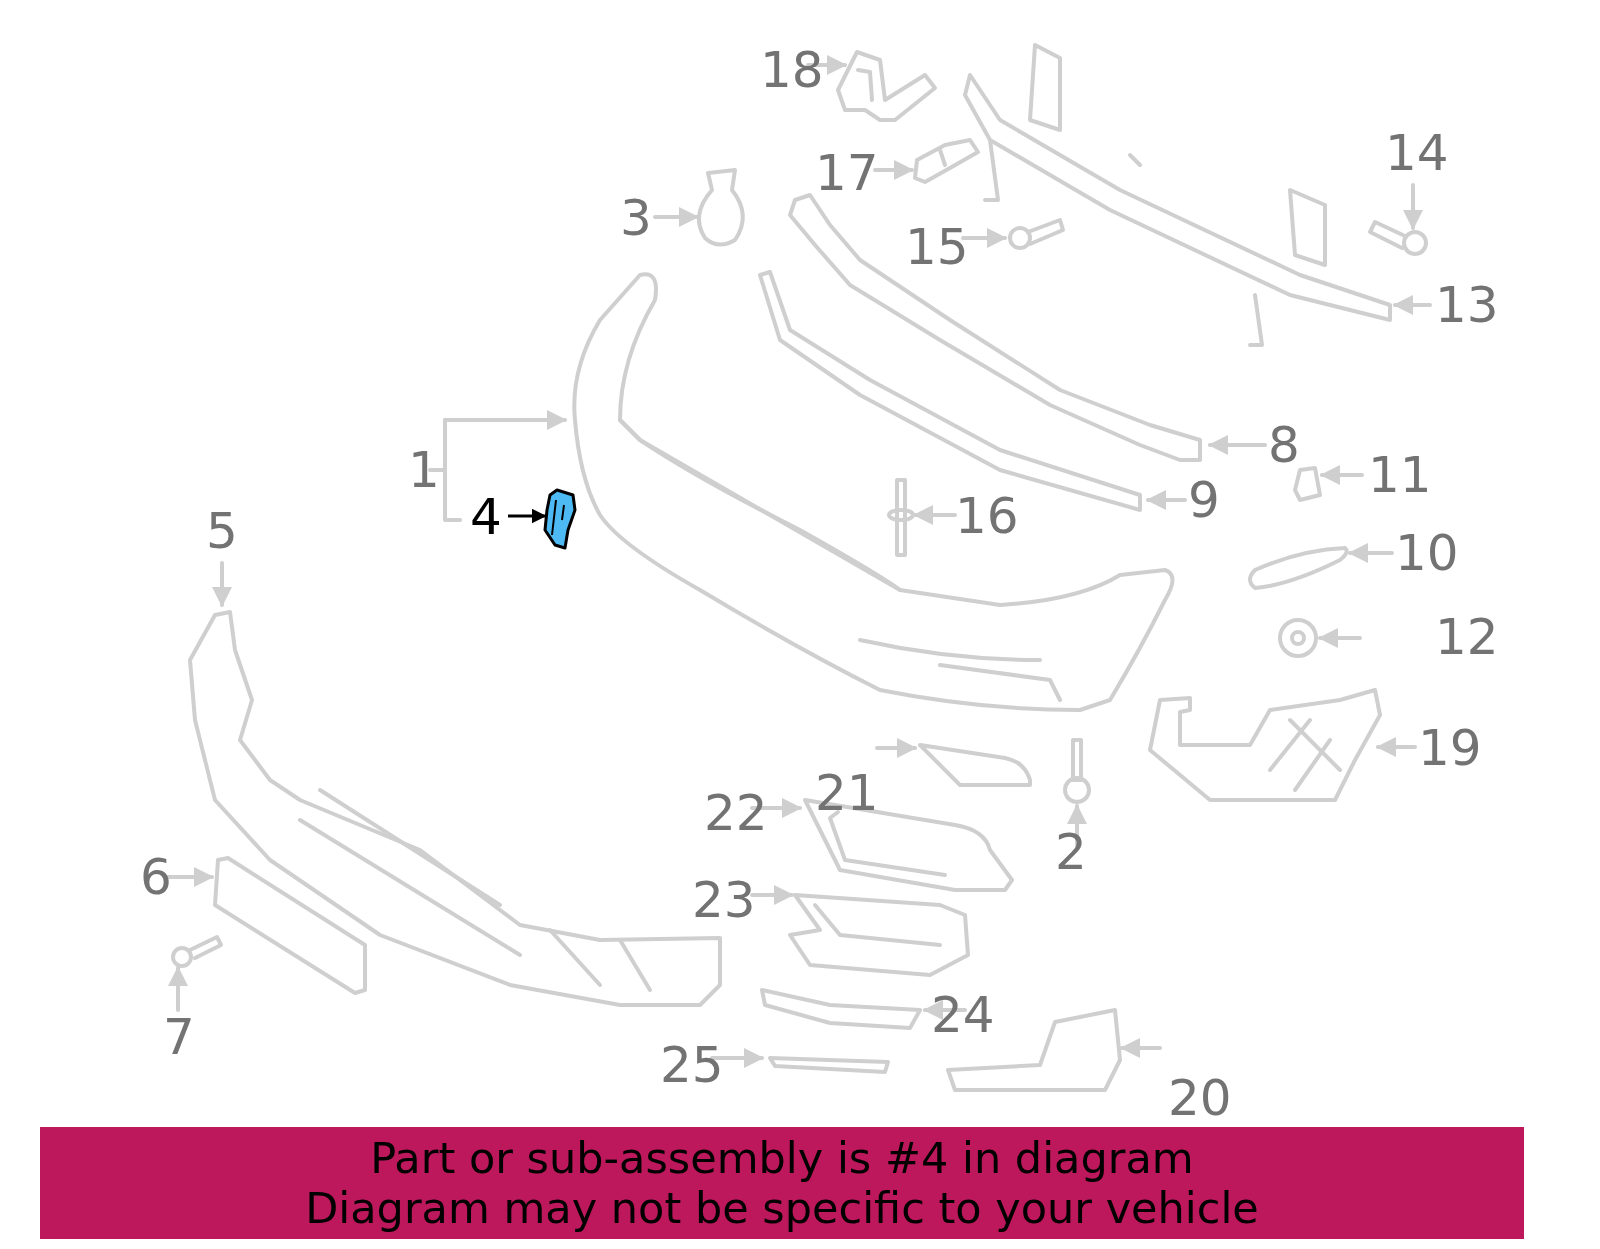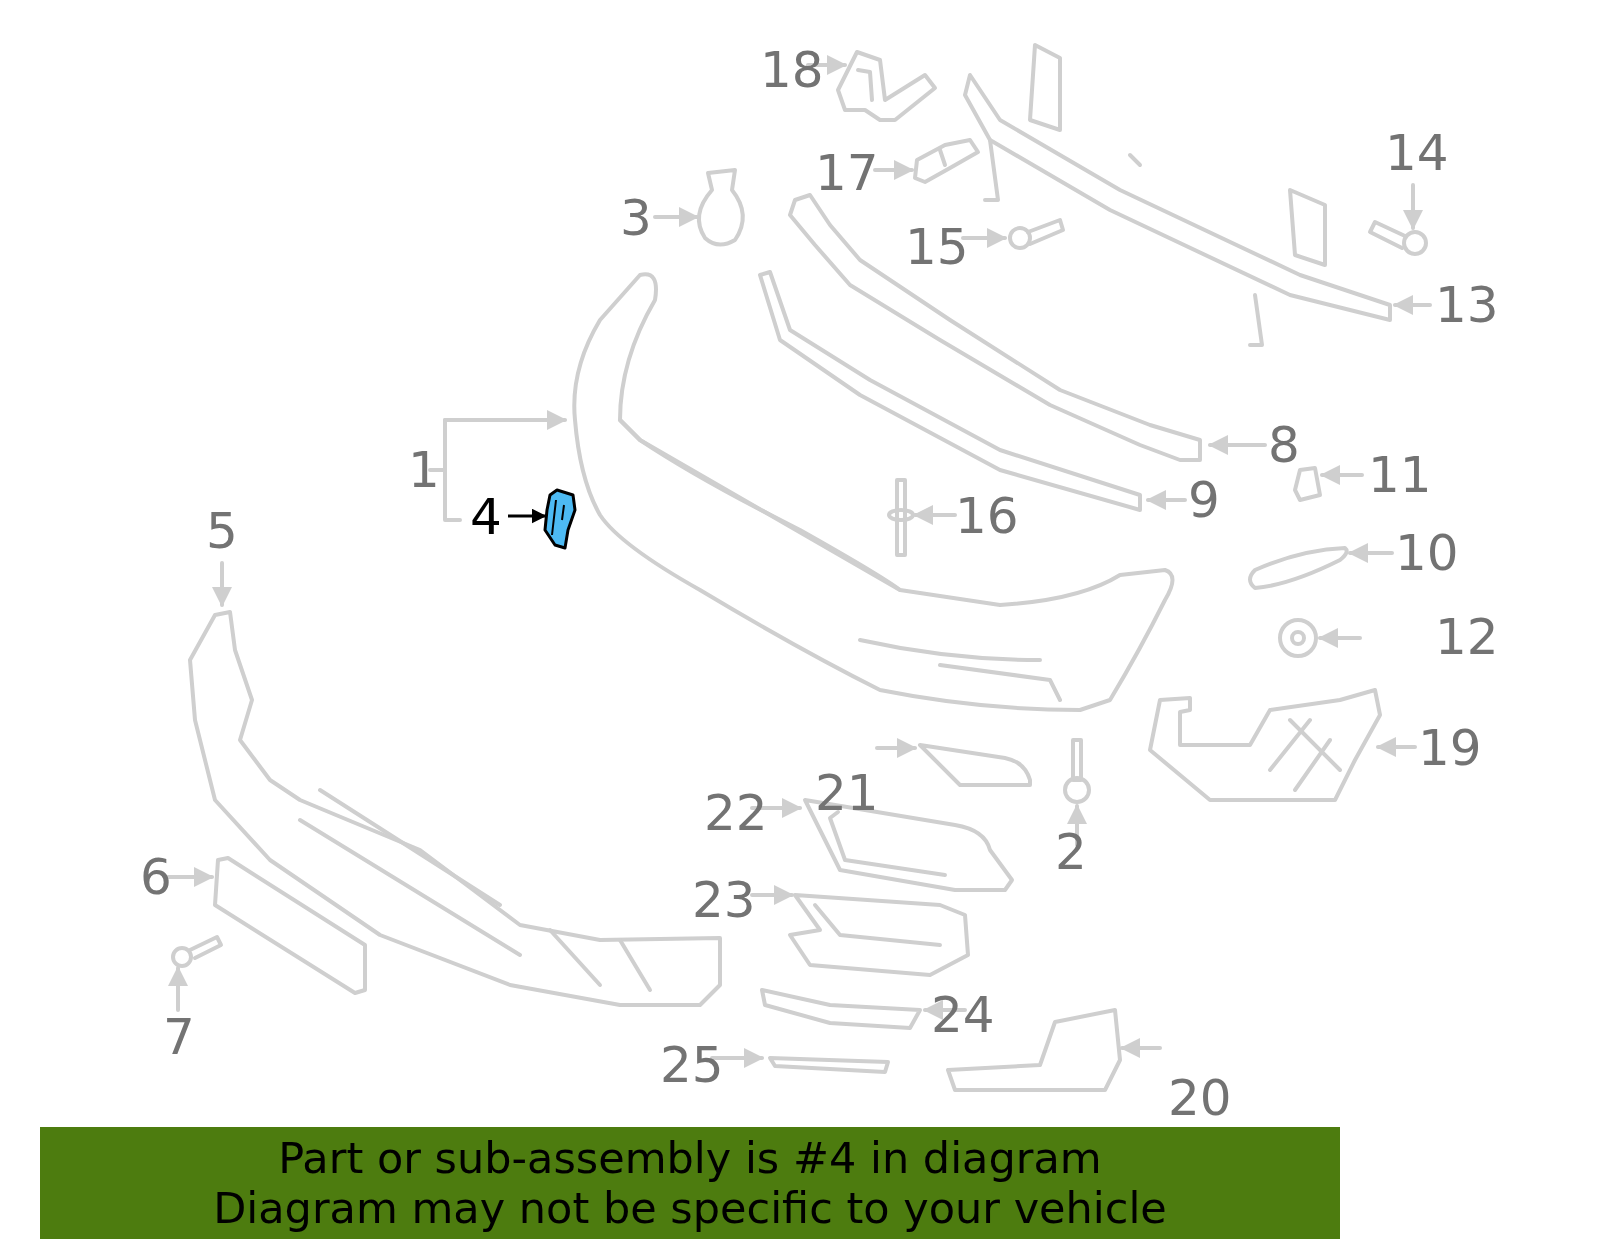--- a/index.html
+++ b/index.html
@@ -1,20 +1,20 @@
 <!DOCTYPE html>
 <html><head>
   <meta charset="utf-8">
   <style>
     html, body { margin: 0; padding: 0; background: #ffffff; }
     body { width: 1600px; height: 1249px; position: relative; overflow: hidden; font-family: "DejaVu Sans", sans-serif; }
     #diagram { position: absolute; left: 0; top: 0; width: 1600px; height: 1110px; }
     .callout { position: absolute; font-family: "DejaVu Sans", sans-serif; font-size: 50px; line-height: 1; color: #737373; white-space: nowrap; }
     .callout.active { color: #000000; }
-    #banner { position: absolute; left: 40px; top: 1127px; width: 1300px; height: 112px; background: #4d7c0f; display: flex; flex-direction: column; align-items: center; justify-content: center; }
+    #banner { position: absolute; left: 40px; top: 1127px; width: 1484px; height: 112px; background: #be185d; display: flex; flex-direction: column; align-items: center; justify-content: center; }
     #banner .line { font-family: "DejaVu Sans", sans-serif; font-size: 43px; line-height: 50px; color: #000; text-align: center; }
   </style>
 </head>
 <body>
 
 <svg id="diagram" viewBox="0 0 1600 1110" xmlns="http://www.w3.org/2000/svg">
   <defs>
     <marker id="arr" viewBox="0 0 10 10" refX="9" refY="5" markerWidth="5" markerHeight="5" orient="auto">
       <path d="M0,0 L10,5 L0,10 z" fill="#cfcfcf"></path>
     </marker>

